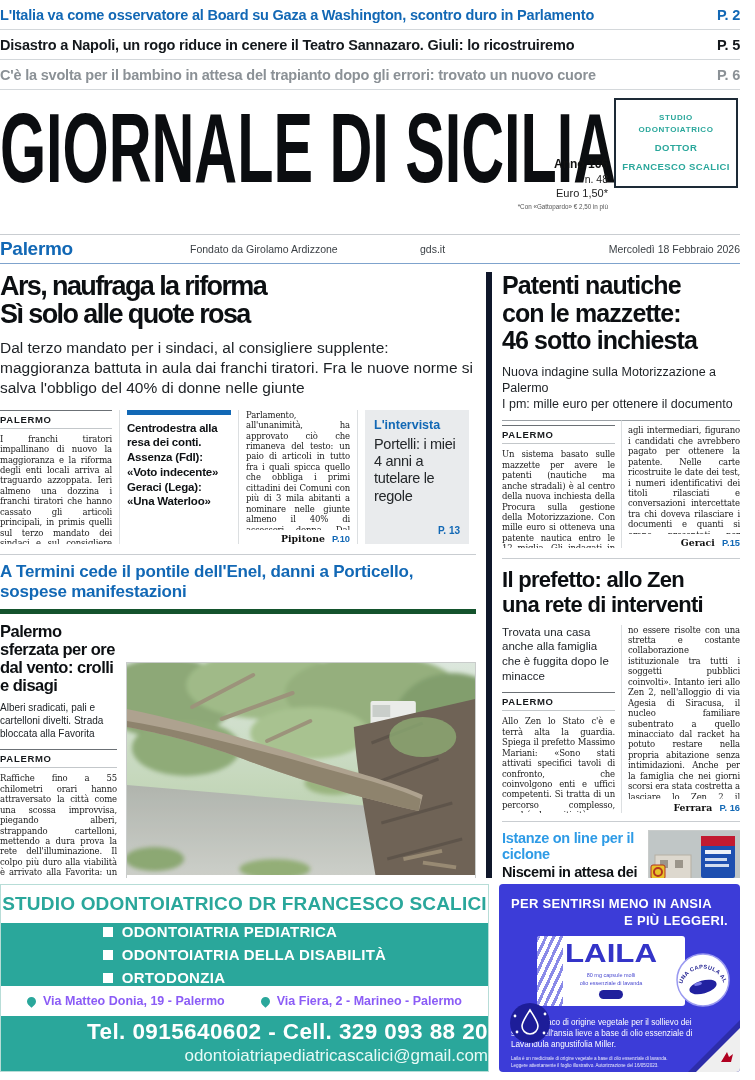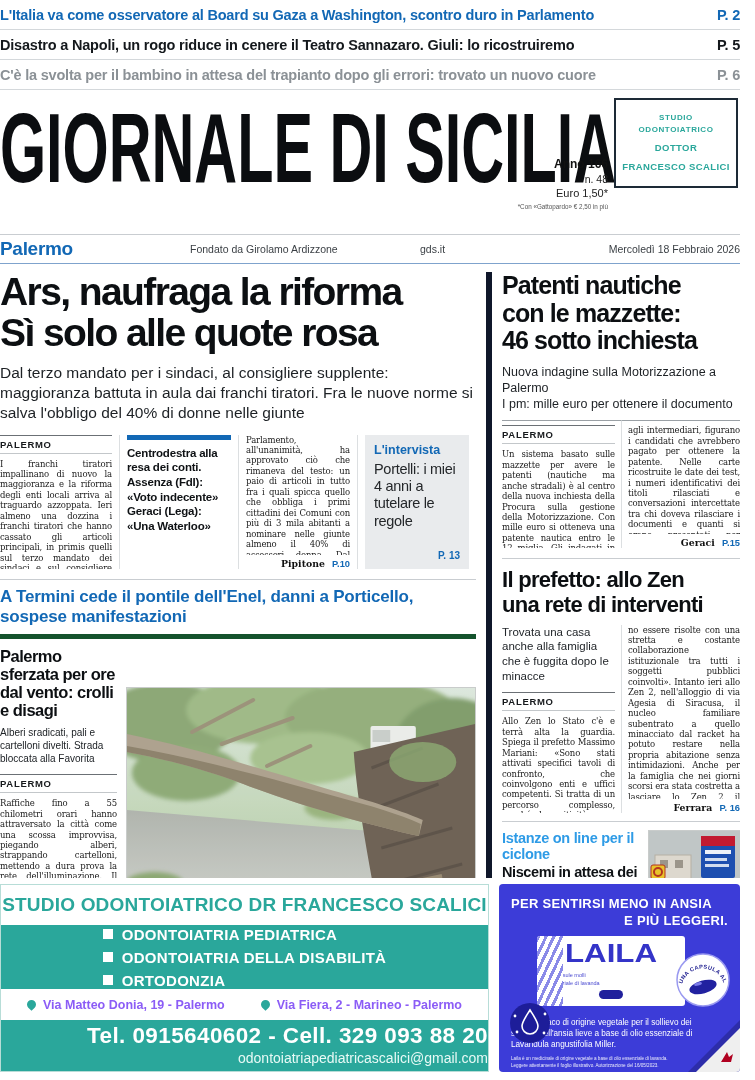--- a/index.html
+++ b/index.html
@@ -35,21 +35,21 @@
   .dl-city { font-size:19px; font-weight:bold; color:#1268b5; width:190px; letter-spacing:-0.3px; }
   .dl-mid  { font-size:10.5px; color:#3a3f44; width:230px; }
   .dl-site { font-size:10.5px; color:#3a3f44; width:160px; }
   .dl-date { font-size:10.5px; color:#3a3f44; margin-left:auto; }
 
   
   .content { display:flex; height:614px; overflow:hidden; padding-top:8px; }
   .col-l { width:486px; padding-right:10px; overflow:hidden; }
   .col-r { flex:1; border-left:6px solid #0f172a; padding-left:10px; overflow:hidden; }
 
-  h1.lead-h { font-size:39px; line-height:1.04; letter-spacing:-1.6px; font-weight:bold; white-space:pre-line; color:#0c0f12; cursor:pointer; }
+  h1.lead-h { font-size:27px; line-height:1.04; letter-spacing:-1.6px; font-weight:bold; white-space:pre-line; color:#0c0f12; cursor:pointer; }
   .lead-stand { font-size:15.5px; line-height:1.28; margin:10px 0 12px; color:#1d2125; }
 
   .lead-row { display:flex; height:134px; overflow:hidden; }
   .lead-col { width:25%; padding:0 7px; display:flex; flex-direction:column; }
   .lead-col:first-child { padding-left:0; }
   .lead-col + .lead-col { border-left:1px solid #dcdfe1; }
 
   .kicker { font-size:9.5px; font-weight:bold; letter-spacing:.7px; border-top:1px solid #6b7075;
             border-bottom:1px solid #c3c7ca; padding:3px 0; margin-bottom:5px; color:#16191c; }
   .serif { font-family:"DejaVu Serif",serif; font-size:8.5px; line-height:1.23; text-align:justify;
@@ -104,26 +104,26 @@
   .ad-dent .svc { background:#2aa79b; flex:1; display:flex; flex-direction:column; justify-content:center; align-items:center; }
   .svc-inner { display:flex; flex-direction:column; gap:6px; }
   .svc-item { color:#fff; font-weight:bold; font-size:15px; letter-spacing:.3px; display:flex; align-items:center; }
   .sq { width:10px; height:10px; background:#fff; display:inline-block; margin-right:9px; flex:none; }
   .ad-dent .addr { background:#fff; height:31px; display:flex; justify-content:center; gap:36px;
                    color:#8b5cf6; font-weight:bold; font-size:12.5px; }
   .addr-item { display:flex; align-items:center; }
   .pin { width:9px; height:9px; background:#2aa79b; border-radius:50% 50% 50% 0; transform:rotate(-45deg); display:inline-block; margin-right:7px; flex:none; }
   .ad-dent .tel { background:#2aa79b; text-align:right; color:#fff; padding:3px 0 5px; }
   .ad-dent .tel .phone { font-size:22.5px; font-weight:bold; letter-spacing:.4px; }
-  .ad-dent .tel .email { font-size:14px; color:#e8faf6; margin-top:1px; }
+  .ad-dent .tel .email { font-size:17px; color:#e8faf6; margin-top:1px; }
 
   .ad-laila { flex:1; background:#3c3cd8; border-radius:4px; position:relative; overflow:hidden; padding:12px 12px 8px; color:#fff; cursor:pointer; }
   .l-h1 { font-weight:bold; font-size:13px; letter-spacing:.3px; }
   .l-h2 { text-align:right; font-weight:bold; font-size:13px; letter-spacing:.3px; margin-top:2px; }
-  .l-box { width:148px; height:70px; background:#fff; border-radius:3px; margin:8px 0 0 26px; position:relative; overflow:hidden; }
+  .l-box { width:148px; height:70px; background:#fff; border-radius:3px; margin:8px 0 0 26px; position:relative; overflow:hidden; text-align:center; }
   .l-stripes { position:absolute; left:0; top:0; bottom:0; width:26px;
                background:repeating-linear-gradient(115deg,#8a8ae8 0 3px,#ffffff 3px 7px); }
   .l-sub { font-size:5.5px; color:#4a4ad0; line-height:1.4; }
   .l-capsule { width:24px; height:9px; background:#20209c; border-radius:5px; margin:3px auto 0; }
   .cap-circle { position:absolute; right:8px; top:66px; }
   .drop-circle { position:absolute; left:10px; top:118px; }
   .l-body { font-size:8.2px; line-height:1.32; margin-top:12px; width:88%; }
   .l-legal { font-size:4.6px; line-height:1.5; margin-top:6px; width:78%; opacity:.9; }
   .curl { position:absolute; right:0; bottom:0; width:0; height:0; border-left:44px solid transparent; border-bottom:44px solid #efefef; }
   .curl-shadow { position:absolute; right:0; bottom:0; width:0; height:0; border-left:52px solid transparent; border-bottom:52px solid rgba(0,0,30,.25); }

